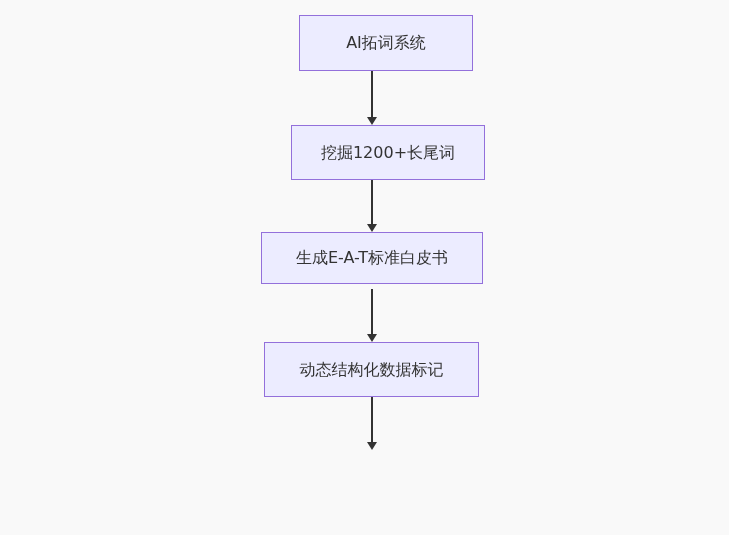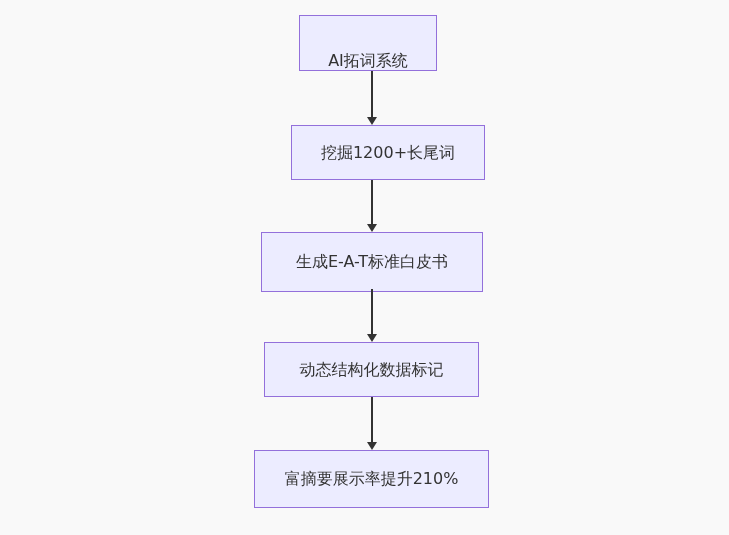--- a/index.html
+++ b/index.html
@@ -29,23 +29,23 @@
     border: 1px solid var(--node-border);
     color: var(--text-color);
     font-size: 16px;
     line-height: 1.2;
     display: flex;
     align-items: center;
     justify-content: center;
     text-align: center;
     white-space: nowrap;
   }
-  .node-1 { left: 299px; top: 15px;  width: 138px; height: 56px; align-items: flex-end; }
+  .node-1 { left: 299px; top: 15px;  width: 174px; height: 56px; }
   .node-2 { left: 291px; top: 125px; width: 194px; height: 55px; }
-  .node-3 { left: 261px; top: 232px; width: 222px; height: 60px; }
+  .node-3 { left: 261px; top: 232px; width: 222px; height: 52px; }
   .node-4 { left: 264px; top: 342px; width: 215px; height: 55px; text-align: center; }
   .node-5 { left: 254px; top: 450px; width: 235px; height: 58px; }
   .edge {
     position: absolute;
     left: 366px;          
     width: 12px;
   }
   .edge-1 { top: 71px;  height: 54px; }
   .edge-2 { top: 180px; height: 52px; }
   .edge-3 { top: 289px; height: 53px; }
@@ -103,17 +103,14 @@
 
   <div class="node node-4">
     <span>动态结构化数据标记</span>
   </div>
 
   <div class="edge edge-4">
     <div class="edge-line"></div>
     <div class="arrowhead"></div>
   </div>
 
-  <div class="node node-5">
-    <span>富摘要展示率提升210%</span>
-  </div>
 
 </div>
 
 </body></html>

